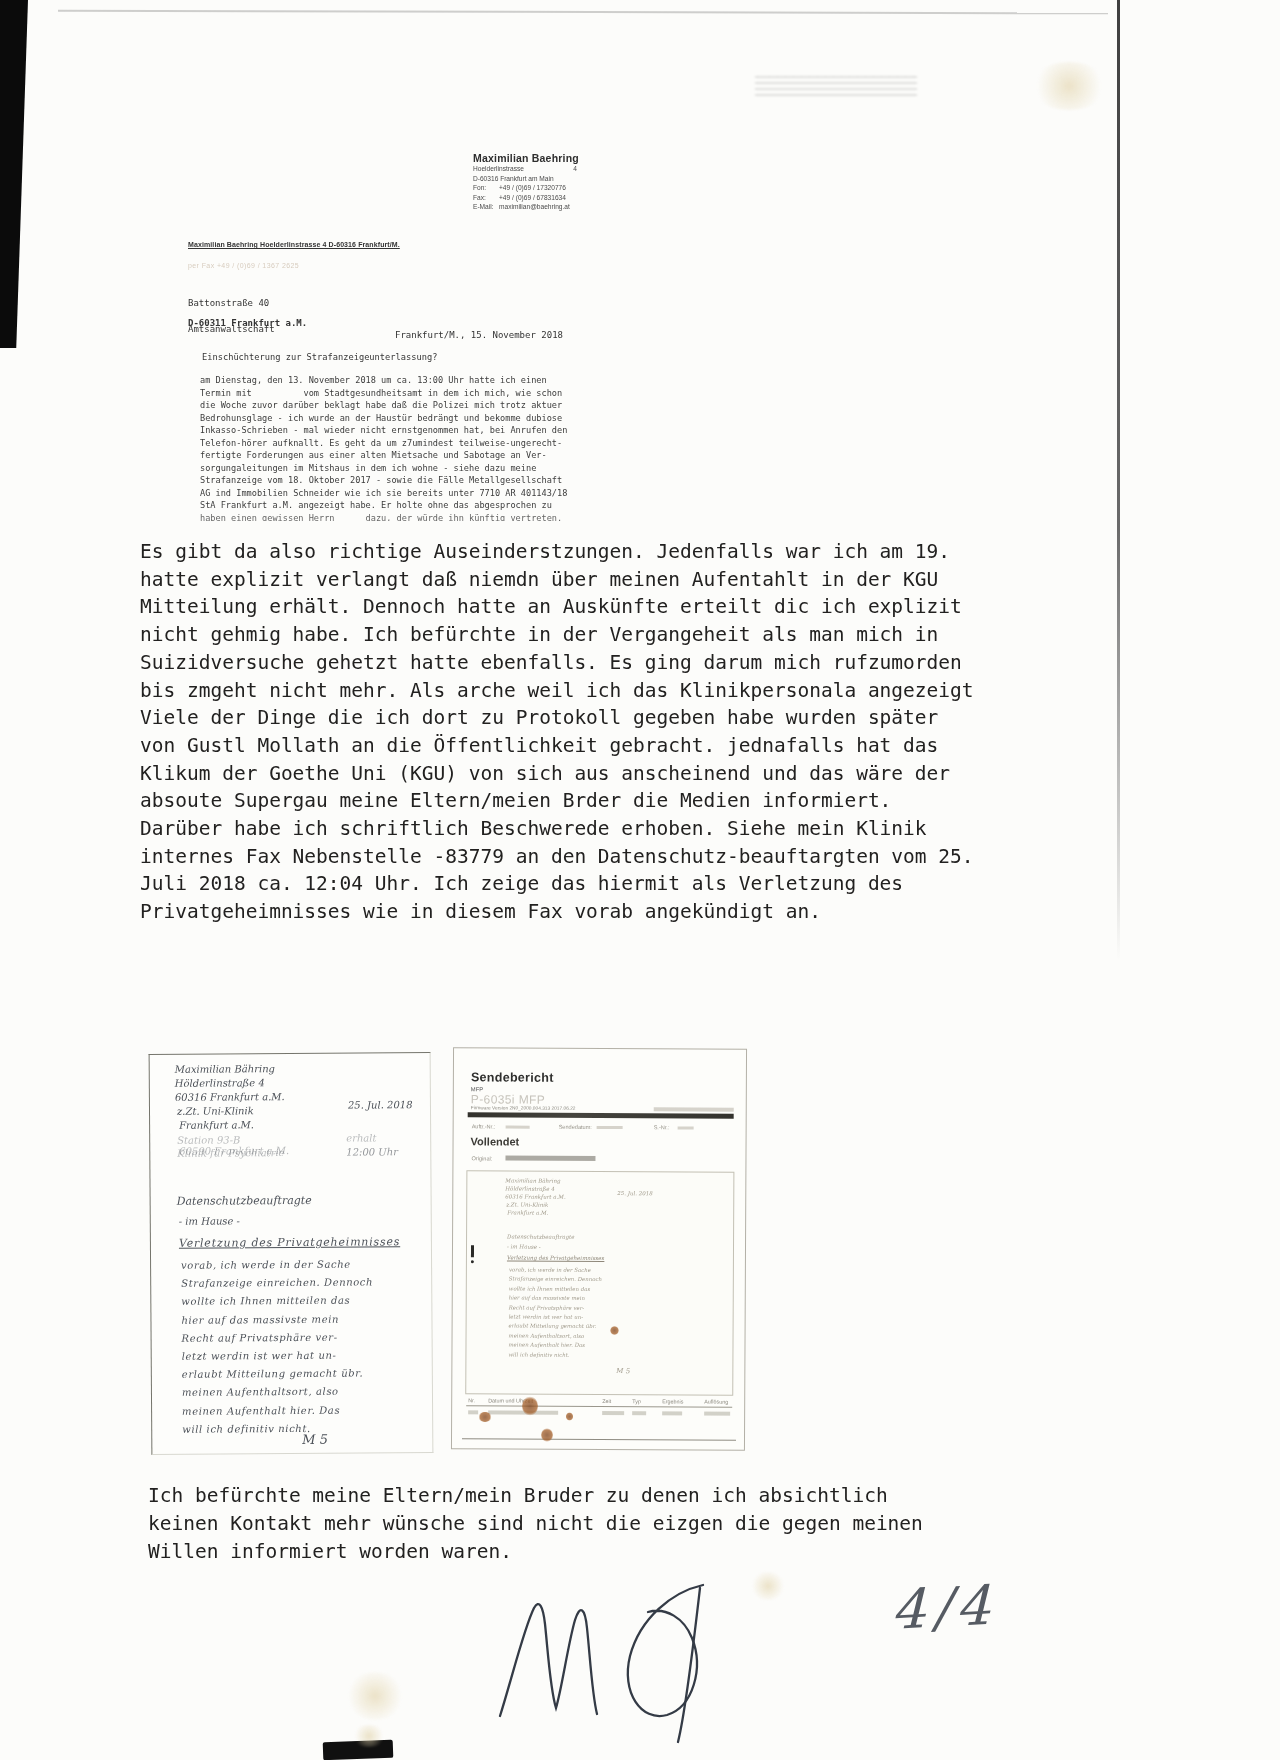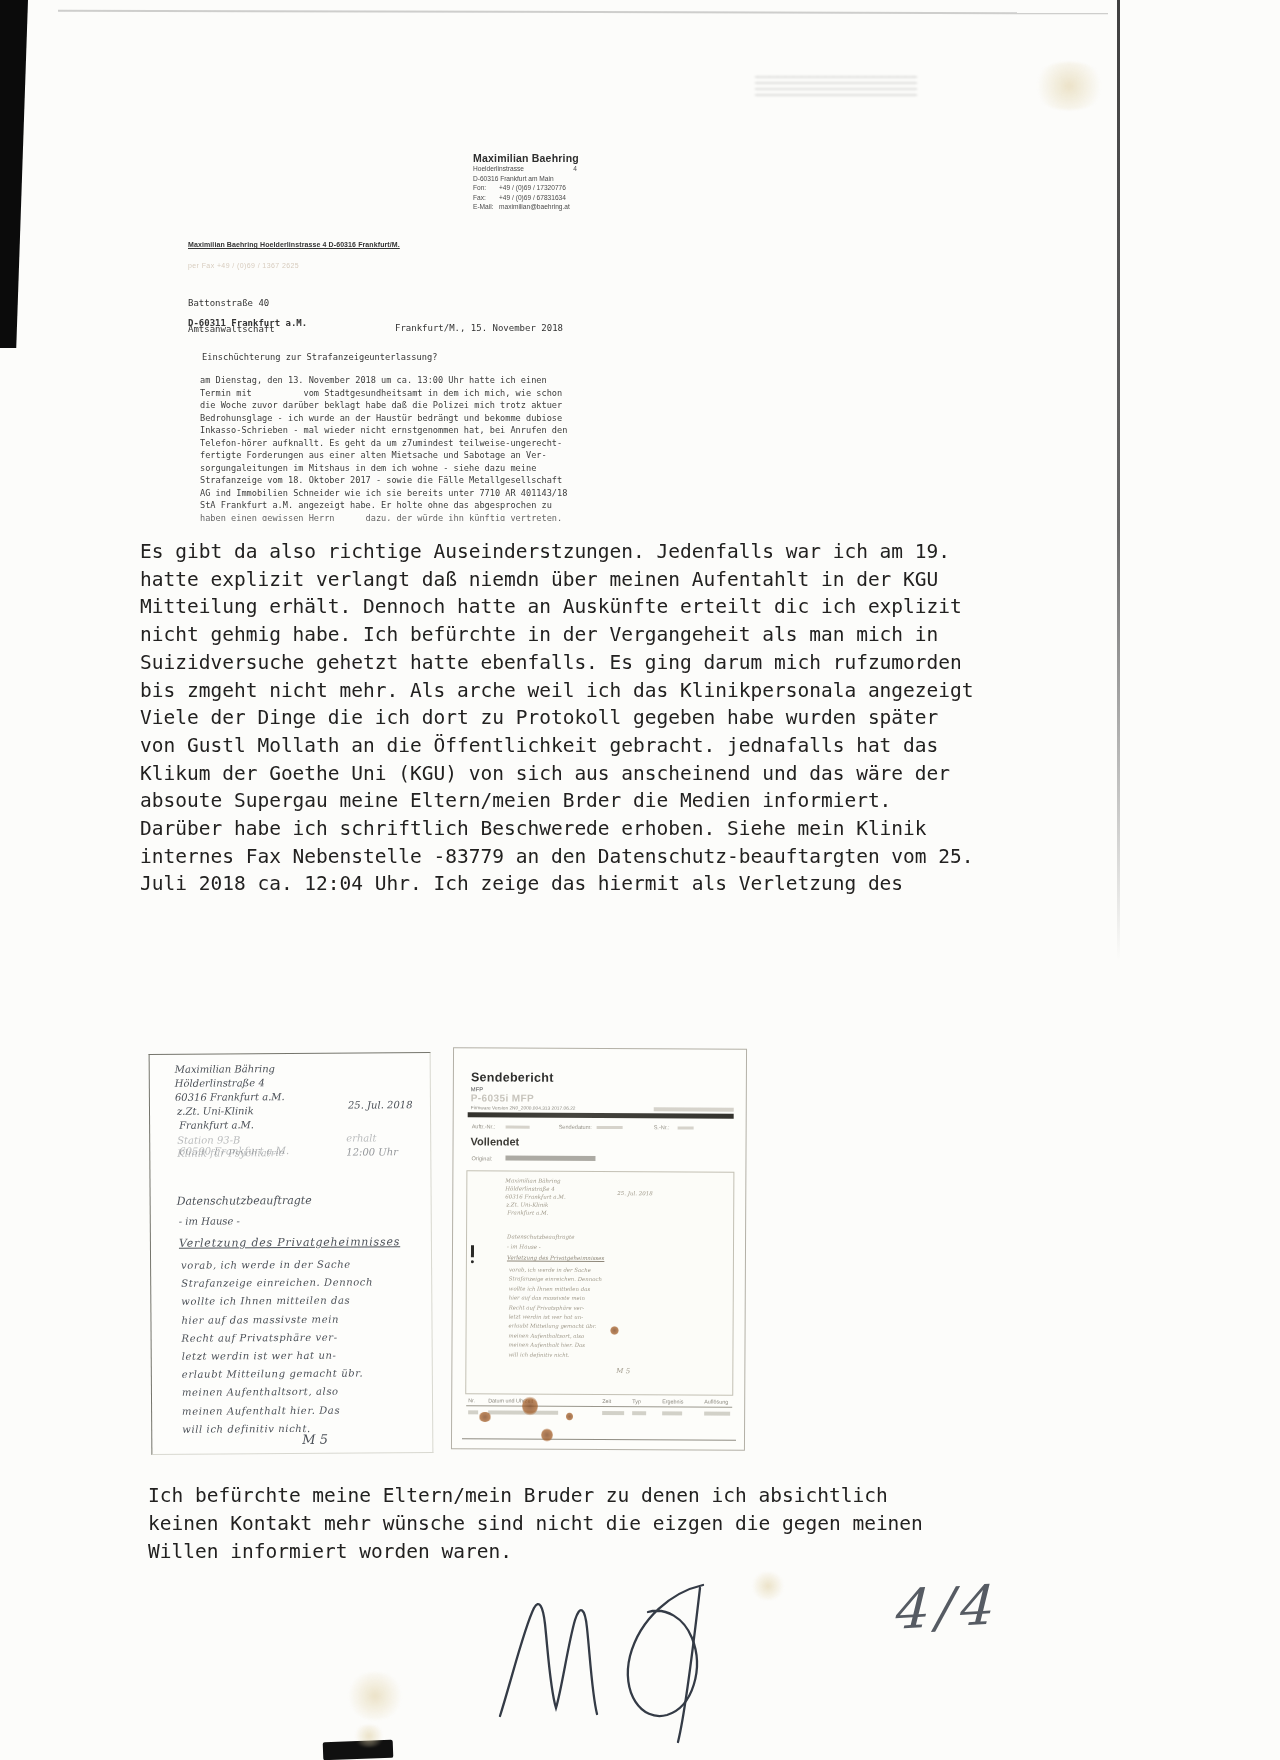--- a/index.html
+++ b/index.html
@@ -40,21 +40,21 @@
   .note-box{left:150px;top:1053px;width:280px;height:399px;background:#fdfdfb;
             border-top:1.5px solid #75756c;border-left:1.5px solid #75756c;
             border-right:1px solid #d8d8d0;border-bottom:1px solid #d8d8d0;
             transform:rotate(-.4deg);}
   .note-line{font-size:10px;line-height:13px;white-space:pre;}
   .note-body{font-size:10px;line-height:18.2px;white-space:pre;letter-spacing:.6px;}
   .fax-box{left:452px;top:1048px;width:292px;height:400px;background:#fdfdfa;
            border:1px solid #b3b0a6;transform:rotate(.3deg);}
   .fax-title{font-size:12.5px;font-weight:bold;color:#2f2f2d;letter-spacing:.3px;}
   .fax-sub{font-size:5.8px;color:#555;}
-  .fax-model{font-size:10px;color:#c7c4bc;font-weight:bold;letter-spacing:.4px;text-align:center;}
+  .fax-model{font-size:12px;color:#c7c4bc;font-weight:normal;letter-spacing:.4px;text-align:center;}
   .fax-firm{font-size:4.8px;color:#8e8c84;}
   .fax-bar{background:linear-gradient(90deg,#33322d,#45443e 40%,#33322d);}
   .fax-field{font-size:5.6px;color:#97948a;}
   .fax-status{font-size:11px;font-weight:bold;color:#3d3c37;}
   .smudge{background:#6b675d;filter:blur(.7px);opacity:.55;}
   .lightbar{background:#c4c1b7;opacity:.7;}
   .thumb{border:1px solid #c3c0b4;background:#fcfcf8;}
   .mini{font-family:"DejaVu Serif",serif;font-style:italic;color:#a09a8b;
         font-size:5.5px;line-height:7.4px;white-space:pre;}
   .mini-body{font-size:5.4px;line-height:9.4px;}
@@ -99,21 +99,21 @@
       <span>maximilian@baehring.at</span>
     </div>
   </div>
 
   <div class="abs return-line" style="left:188px;top:241px;">Maximilian Baehring Hoelderlinstrasse 4 D-60316 Frankfurt/M.</div>
   <div class="abs perfax" style="left:188px;top:262px;">per Fax +49 / (0)69 / 1367 2625</div>
 
   <div class="abs mono tw-mid" style="left:188px;top:282px;margin-top:40px;">Amtsanwaltschaft</div>
   <div class="abs mono tw-mid" style="left:188px;top:296px;">Battonstraße 40</div>
   <div class="abs mono tw-mid" style="left:188px;top:316px;font-weight:bold;">D-60311 Frankfurt a.M.</div>
-  <div class="abs mono tw-mid" style="left:395px;top:321px;">Frankfurt/M., 15. November 2018</div>
+  <div class="abs mono tw-mid" style="left:395px;top:328px;">Frankfurt/M., 15. November 2018</div>
 
   <div class="abs mono" style="left:190px;top:352px;font-size:8.7px;color:#353535;padding-left:12px;">Einschüchterung zur Strafanzeigeunterlassung?</div>
 
   <div class="abs" style="left:200px;top:374px;">
     <div class="mono tw-small">am Dienstag, den 13. November 2018 um ca. 13:00 Uhr hatte ich einen</div>
     <div class="mono tw-small">Termin mit          vom Stadtgesundheitsamt in dem ich mich, wie schon</div>
     <div class="mono tw-small">die Woche zuvor darüber beklagt habe daß die Polizei mich trotz aktuer</div>
     <div class="mono tw-small">Bedrohunsglage - ich wurde an der Haustür bedrängt und bekomme dubiose</div>
     <div class="mono tw-small">Inkasso-Schrieben - mal wieder nicht ernstgenommen hat, bei Anrufen den</div>
     <div class="mono tw-small">Telefon-hörer aufknallt. Es geht da um z7umindest teilweise-ungerecht-</div>
@@ -134,20 +134,21 @@
     <div class="mono tw-body">nicht gehmig habe. Ich befürchte in der Vergangeheit als man mich in</div>
     <div class="mono tw-body">Suizidversuche gehetzt hatte ebenfalls. Es ging darum mich rufzumorden</div>
     <div class="mono tw-body">bis zmgeht nicht mehr. Als arche weil ich das Klinikpersonala angezeigt</div>
     <div class="mono tw-body">Viele der Dinge die ich dort zu Protokoll gegeben habe wurden später</div>
     <div class="mono tw-body">von Gustl Mollath an die Öffentlichkeit gebracht. jednafalls hat das</div>
     <div class="mono tw-body">Klikum der Goethe Uni (KGU) von sich aus anscheinend und das wäre der</div>
     <div class="mono tw-body">absoute Supergau meine Eltern/meien Brder die Medien informiert.</div>
     <div class="mono tw-body">Darüber habe ich schriftlich Beschwerede erhoben. Siehe mein Klinik</div>
     <div class="mono tw-body">internes Fax Nebenstelle -83779 an den Datenschutz-beauftargten vom 25.</div>
     <div class="mono tw-body">Juli 2018 ca. 12:04 Uhr. Ich zeige das hiermit als Verletzung des</div>
+    <div class="mono tw-body">Privatgeheimnisses wie in diesem Fax vorab angekündigt an.</div>
   </div>
 
   <div class="abs note-box">
     <div class="abs hand note-line" style="left:25px;top:8px;">Maximilian Bähring</div>
     <div class="abs hand note-line" style="left:25px;top:22px;">Hölderlinstraße 4</div>
     <div class="abs hand note-line" style="left:25px;top:36px;">60316 Frankfurt a.M.</div>
     <div class="abs hand note-line" style="left:27px;top:50px;">z.Zt. Uni-Klinik</div>
     <div class="abs hand note-line" style="left:29px;top:64px;">Frankfurt a.M.</div>
     <div class="abs hand note-line faded" style="left:27px;top:79px;">Station 93-B</div>
     <div class="abs hand note-line faded" style="left:27px;top:92px;">Klinik für Psychiatrie</div>

